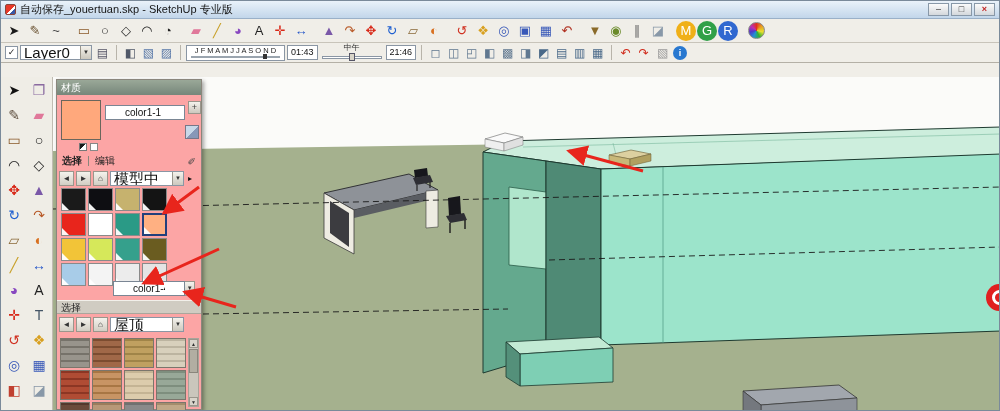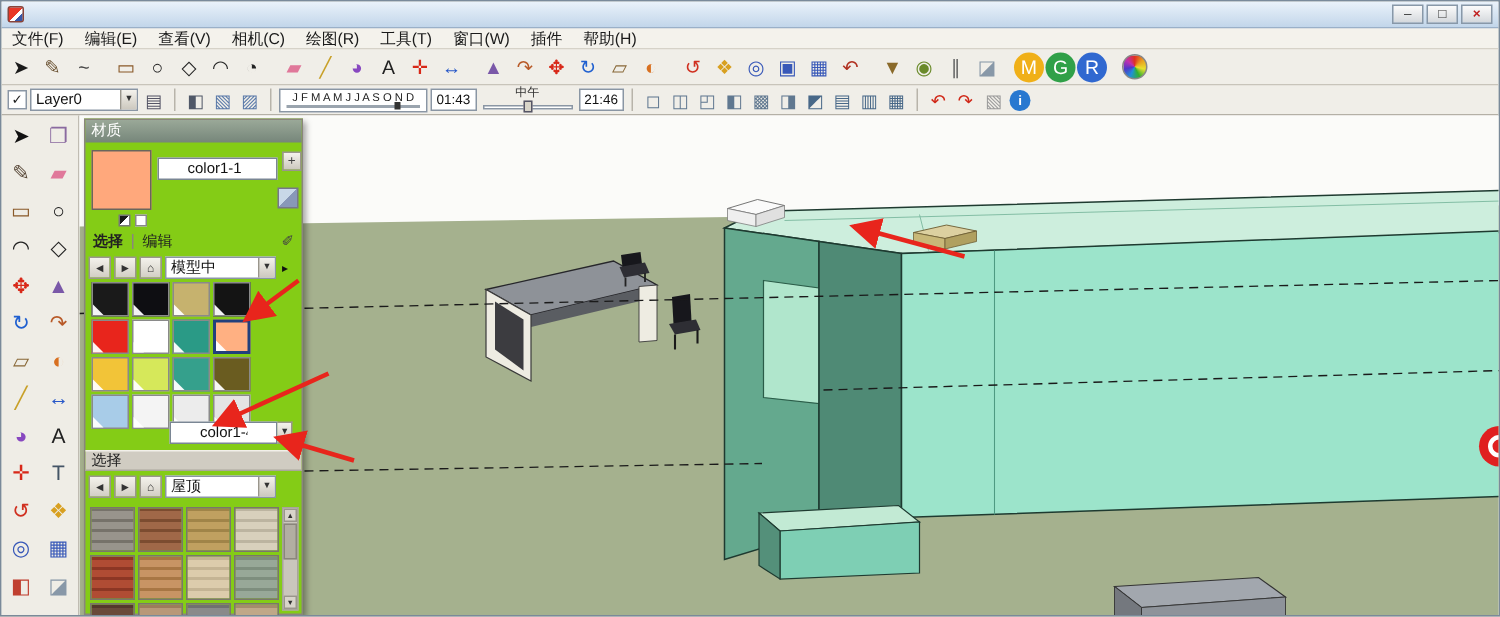--- a/index.html
+++ b/index.html
@@ -20,21 +20,21 @@
 .toolbar1{height:24px;display:flex;align-items:center;padding:0 3px;background:#f0eee8;border-bottom:1px solid #c8c4ba}
 .tb-list{display:flex;align-items:center;gap:1px}
 .tool{width:20px;height:20px;display:flex;align-items:center;justify-content:center;border-radius:2px}
 .tool .g{font-size:13px;line-height:1}
 .tool.gap{margin-left:7px}
 .color-wheel{width:17px;height:17px;border-radius:50%;margin-left:10px;background:conic-gradient(#e03020,#e8a020,#e8e030,#30b030,#2090d8,#5038c8,#c030b0,#e03020);border:1px solid #888}
 .toolbar2{height:20px;display:flex;align-items:center;padding:0 4px;gap:2px;background:#f0eee8;border-bottom:1px solid #b4b0a6;font-size:9px}
 .t2sep{width:1px;height:15px;background:#b8b4aa;margin:0 3px}
 .chk{width:13px;height:13px;background:#fff;border:1px solid #8a96a4;font-size:9px;line-height:11px;text-align:center;color:#222}
 .dd{height:15px;display:flex;align-items:stretch;background:#fff;border:1px solid #8a96a4}
-.dd .ddt{flex:1;font-size:10px;line-height:13px;padding-left:3px;color:#111;overflow:hidden;white-space:nowrap}
+.dd .ddt{flex:1;font-size:15px;line-height:13px;padding-left:3px;color:#111;overflow:hidden;white-space:nowrap}
 .dd .dda{width:11px;background:linear-gradient(#f4f2ec,#ccc8be);border-left:1px solid #9a968c;font-size:6px;line-height:13px;text-align:center;color:#333}
 .layerdd{width:72px}
 .t2icon{width:17px;height:17px;display:flex;align-items:center;justify-content:center}
 .t2icon .g{font-size:12px;line-height:1}
 .months-box{position:relative;width:99px;height:16px;background:#fff;border:1px solid #8a96a4;font-size:7.5px;line-height:9px;text-align:center;color:#222}
 .months-track{position:absolute;left:4px;right:4px;bottom:2px;height:2px;background:#9aa4ae}
 .months-thumb{position:absolute;bottom:1px;left:78%;width:4px;height:5px;background:#333}
 .time-box{height:15px;padding:0 3px;background:#fff;border:1px solid #8a96a4;font-size:9px;line-height:13px;color:#111}
 .noon-slider{position:relative;width:64px;height:18px}
 .noon-label{position:absolute;top:0;left:0;right:0;text-align:center;font-size:8px;color:#333;line-height:8px}
@@ -42,21 +42,21 @@
 .noon-thumb{position:absolute;bottom:1px;left:46%;width:6px;height:8px;background:#d8d4c8;border:1px solid #556}
 .info-badge{width:14px;height:14px;border-radius:50%;background:#2878d0;color:#fff;font-size:9px;font-weight:bold;text-align:center;line-height:14px}
 
 .left-toolbar{position:absolute;left:0;top:76px;bottom:0;width:52px;background:#efede6;border-right:1px solid #c0bcb2;display:grid;grid-template-columns:24px 24px;gap:1px;padding:1px;align-content:start}
 .ltool{width:24px;height:24px;display:flex;align-items:center;justify-content:center;border-radius:2px}
 .ltool .g{font-size:14px;line-height:1}
 
 .viewport{position:absolute;left:52px;top:76px;right:0;bottom:0;background:#fbfbf9}
 .viewport svg{display:block}
 
-.panel{position:absolute;left:3px;top:2px;width:146px;height:331px;background:#84cc16;border:1px solid #8a867c;box-shadow:2px 2px 4px rgba(0,0,0,.35);font-size:10px;z-index:5}
+.panel{position:absolute;left:3px;top:2px;width:146px;height:331px;background:#fca5a5;border:1px solid #8a867c;box-shadow:2px 2px 4px rgba(0,0,0,.35);font-size:10px;z-index:5}
 .p-title{height:15px;background:linear-gradient(#9aa898,#76867a);color:#fff;font-size:10px;line-height:15px;padding-left:4px}
 .p-preview{left:4px;top:20px;width:40px;height:40px;border:1px solid #6a665c}
 .txt{background:#fff;border:1px solid #7a8694;font-size:10px;padding:0 19px;color:#111;font-family:"Liberation Sans",sans-serif;width:100%;height:100%}
 .p-name{left:48px;top:25px;width:80px;height:15px}
 .p-create{left:131px;top:21px;width:13px;height:13px;background:linear-gradient(#f4f2ec,#ccc8be);border:1px solid #9a968c;font-size:9px;line-height:11px;text-align:center;color:#444}
 .p-mini1{left:22px;top:63px;width:8px;height:8px;background:linear-gradient(135deg,#1a1a1a 50%,#fff 50%);border:1px solid #777}
 .p-mini2{left:33px;top:63px;width:8px;height:8px;background:#fff;border:1px solid #888}
 .p-sample{left:128px;top:45px;width:14px;height:14px;background:linear-gradient(135deg,#c8d8e8 50%,#8898b8 50%);border:1px solid #778}
 .p-tabs{left:0;top:74px;right:0;height:14px;display:flex;align-items:center;padding:0 5px;gap:6px}
 .tab{color:#222}
@@ -88,39 +88,28 @@
 .rec-badge{position:absolute;left:985px;top:283px;width:27px;height:27px;border-radius:50%;z-index:8}
 .rec-badge .ring{position:absolute;inset:6px;border:3px solid #fff;border-radius:50%}
 </style>
 </head>
 <body>
 
 <div class="app">
 
   <div class="titlebar">
     <span class="app-icon"></span>
+    <span class="title-text">自动保存_youertuan.skp - SketchUp 专业版</span>
     <span class="win-btns">
       <span class="wbtn">–</span>
       <span class="wbtn">□</span>
       <span class="wbtn close">×</span>
     </span>
   </div>
 
-  <div class="menubar">
-
-  <span class="menu-item">文件(F)</span>
-      <span class="menu-item">编辑(E)</span>
-      <span class="menu-item">查看(V)</span>
-      <span class="menu-item">相机(C)</span>
-      <span class="menu-item">绘图(R)</span>
-      <span class="menu-item">工具(T)</span>
-      <span class="menu-item">窗口(W)</span>
-      <span class="menu-item">插件</span>
-      <span class="menu-item">帮助(H)</span>
-    </div>
 
   <div class="toolbar1">
     <div class="tb-list">
 
     <span class="tool">
           <span class="g" style="color: rgb(26, 26, 26);">➤</span>
         </span>
         <span class="tool">
           <span class="g" style="color: rgb(106, 82, 50);">✎</span>
         </span>

